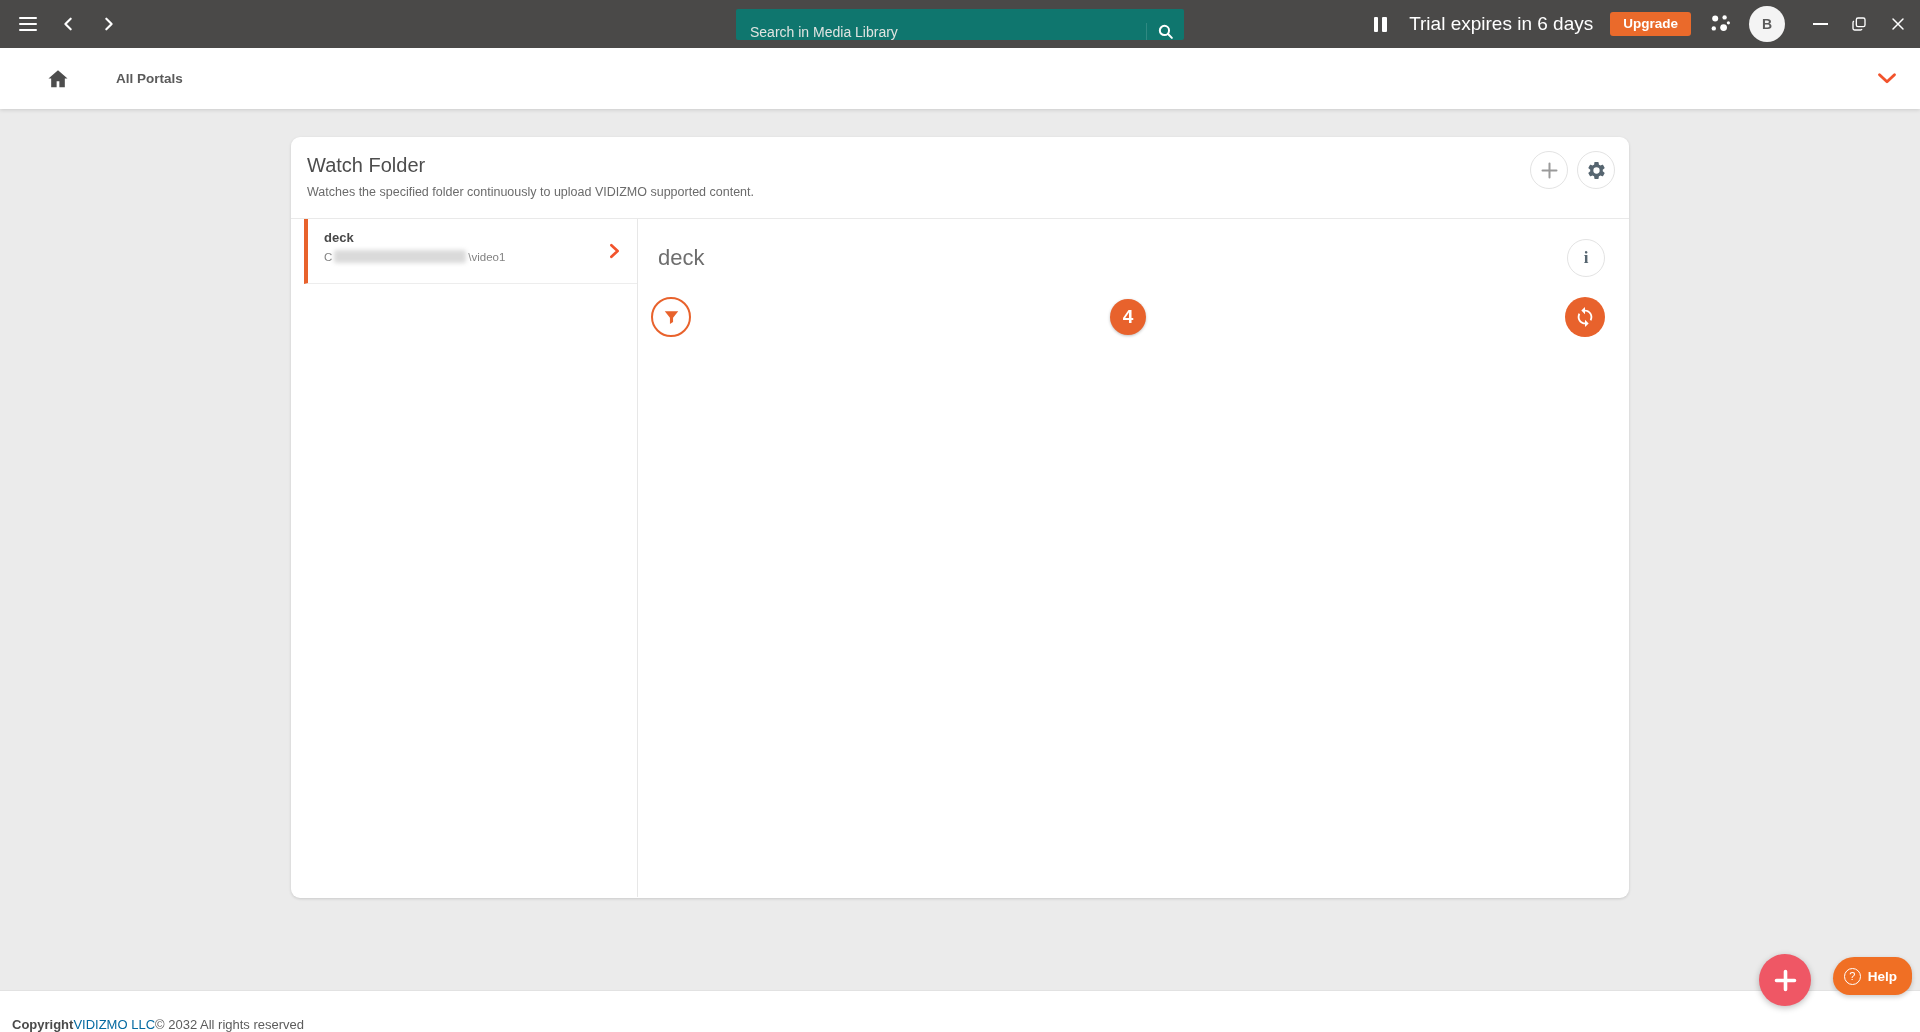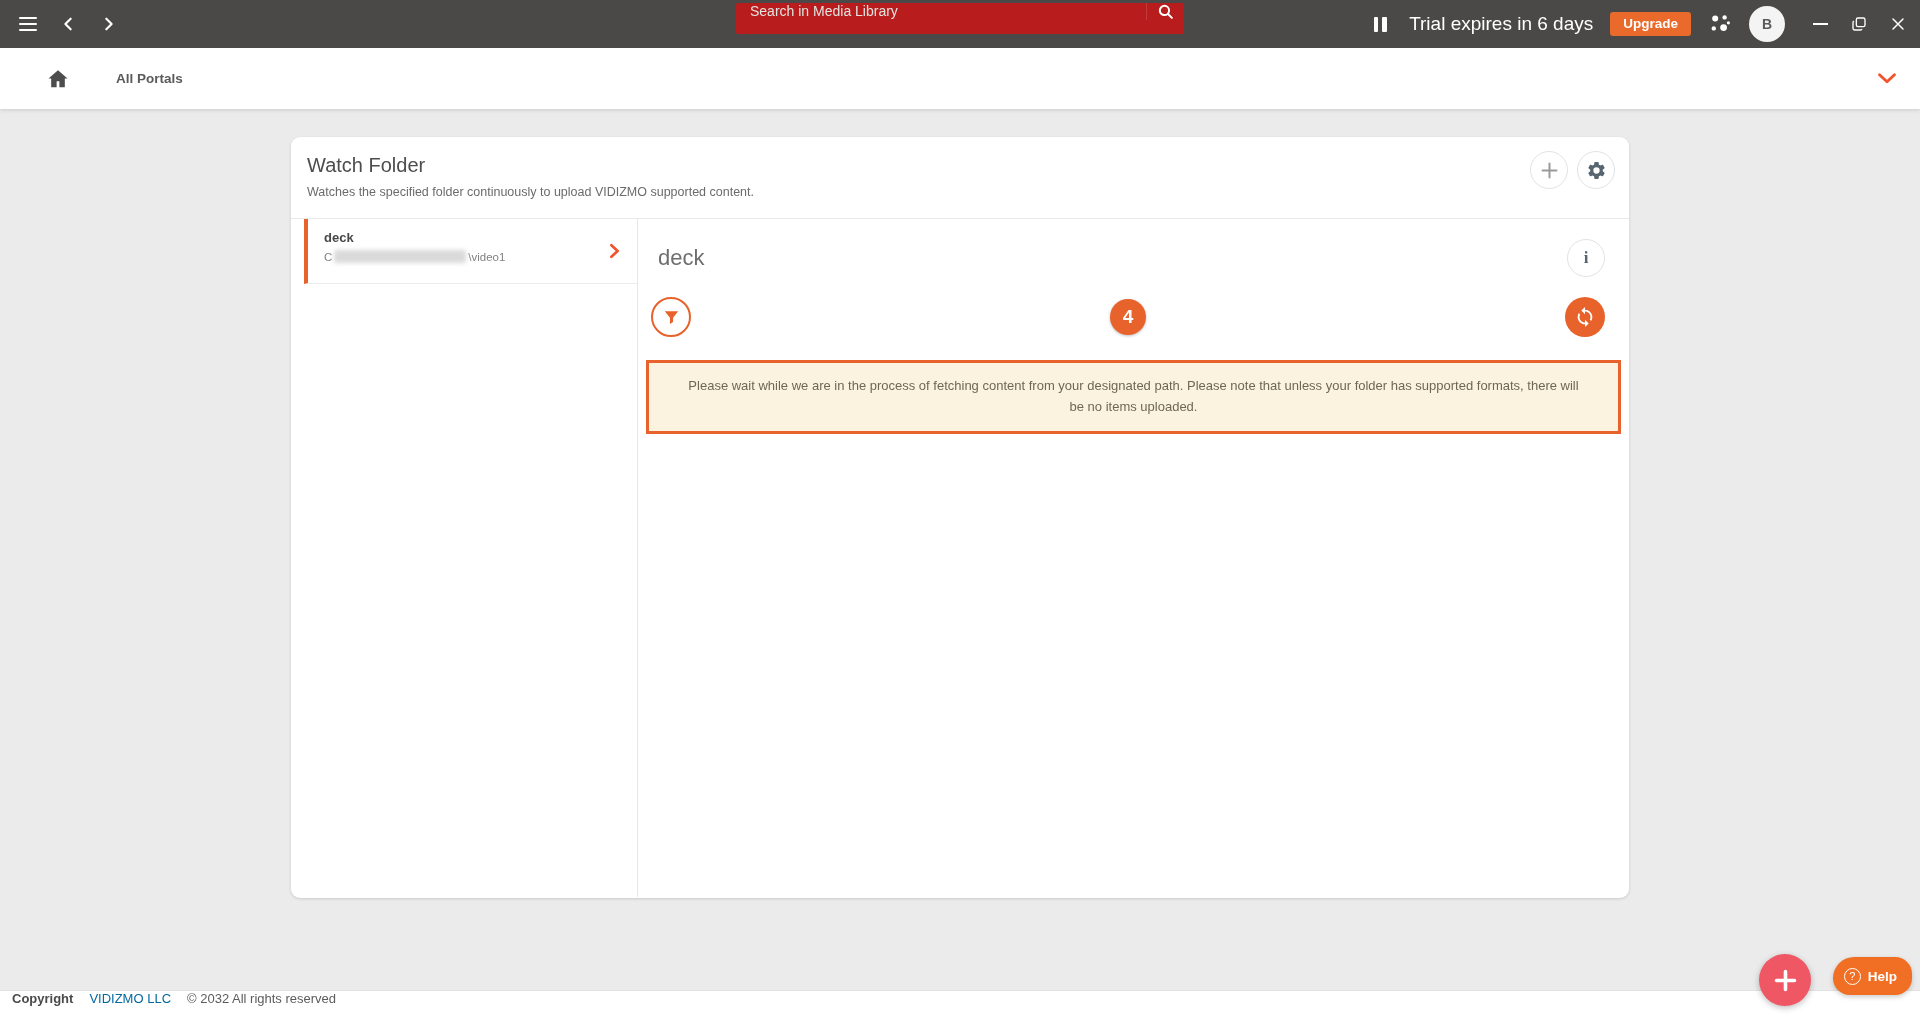--- a/index.html
+++ b/index.html
@@ -15,23 +15,23 @@
   .topbar {
     height: 48px; background: #4a4948; display: flex; align-items: center;
     position: relative; z-index: 20;
   }
   .topbar-left { display: flex; align-items: center; padding-left: 16px; }
   .tb-icon { width: 24px; height: 24px; }
   .topbar-left .tb-icon { margin-right: 16px; }
   .hamburger { display: flex; flex-direction: column; gap: 3.4px; }
   .hamburger i { display: block; width: 18px; height: 2.6px; background: #fff; border-radius: 1px; }
   .searchbar {
-    position: absolute; left: 50%; top: 3px; transform: translateX(-50%);
-    width: 448px; height: 31px; background: #b91c1c; border-radius: 2px;
-    display: flex; align-items: flex-start;
+    position: absolute; left: 50%; top: 9px; transform: translateX(-50%);
+    width: 448px; height: 31px; background: #0f766e; border-radius: 2px;
+    display: flex; align-items: flex-end;
   }
   .searchbar input {
     flex: 1; background: transparent; border: none; outline: none;
     color: #eceeec; font-size: 14px; padding: 0 14px; font-family: inherit;
   }
   .searchbar input::placeholder { color: #e0e4e1; opacity: 1; }
   .search-btn { width: 38px; border-left: 1px solid rgba(255,255,255,0.14); }
   .topbar-right { margin-left: auto; display: flex; align-items: center; gap: 17px; padding-right: 12px; }
   .pause { display: flex; gap: 4px; }
   .pause i { display: block; width: 4.5px; height: 15px; background: #fff; border-radius: 1px; }
@@ -109,21 +109,21 @@
   .notice {
     margin: 23px 8px 0 8px; background: #fbf3df; border: 3px solid #e8622c;
     padding: 13px 38px; text-align: center; font-size: 13px; color: #6e6852;
     line-height: 1.6;
   }
 
   
   .footer {
     position: absolute; left: 0; bottom: 0; width: 100%; height: 42px;
     background: #fff; border-top: 1px solid #e2e2e2;
-    display: flex; align-items: flex-start; padding: 0 12px; font-size: 13px; gap: 16px;
+    display: flex; align-items: flex-end; padding: 0 12px; font-size: 13px; gap: 0;
     z-index: 5;
   }
   .c-label { color: #4a4a4a; font-weight: bold; }
   .c-company { color: #0369a1; text-decoration: none; cursor: pointer; }
   .c-rights { color: #5c5c5c; }
 
   
   .fab {
     position: absolute; right: 109px; bottom: 26px; width: 52px; height: 52px;
     border-radius: 50%; background: #ef5765; z-index: 30;
@@ -281,21 +281,20 @@
               </svg>
           </button>
           <div class="count-badge">4</div>
           <button class="refresh-btn">
             <svg width="22" height="22" viewBox="0 0 24 24" fill="#fff">
                 <path d="M12 4V1L8 5l4 4V6c3.31 0 6 2.69 6 6 0 1.01-.25 1.97-.7 2.8l1.46 1.46A7.93 7.93 0 0 0 20 12c0-4.42-3.58-8-8-8zm0 14c-3.31 0-6-2.69-6-6 0-1.01.25-1.97.7-2.8L5.24 7.74A7.93 7.93 0 0 0 4 12c0 4.42 3.58 8 8 8v3l4-4-4-4v3z"></path>
               </svg>
           </button>
         </div>
 
-        <div class="notice">Please wait while we are in the process of fetching content from your designated path. Please note that unless your folder has supported formats, there will be no items uploaded.</div>
       </div>
 
     </div>
   </div>
 </div>
 
 <div class="footer">
   <span class="c-label">Copyright</span>
   <a class="c-company">VIDIZMO LLC</a>
   <span class="c-rights">© 2032 All rights reserved</span>

